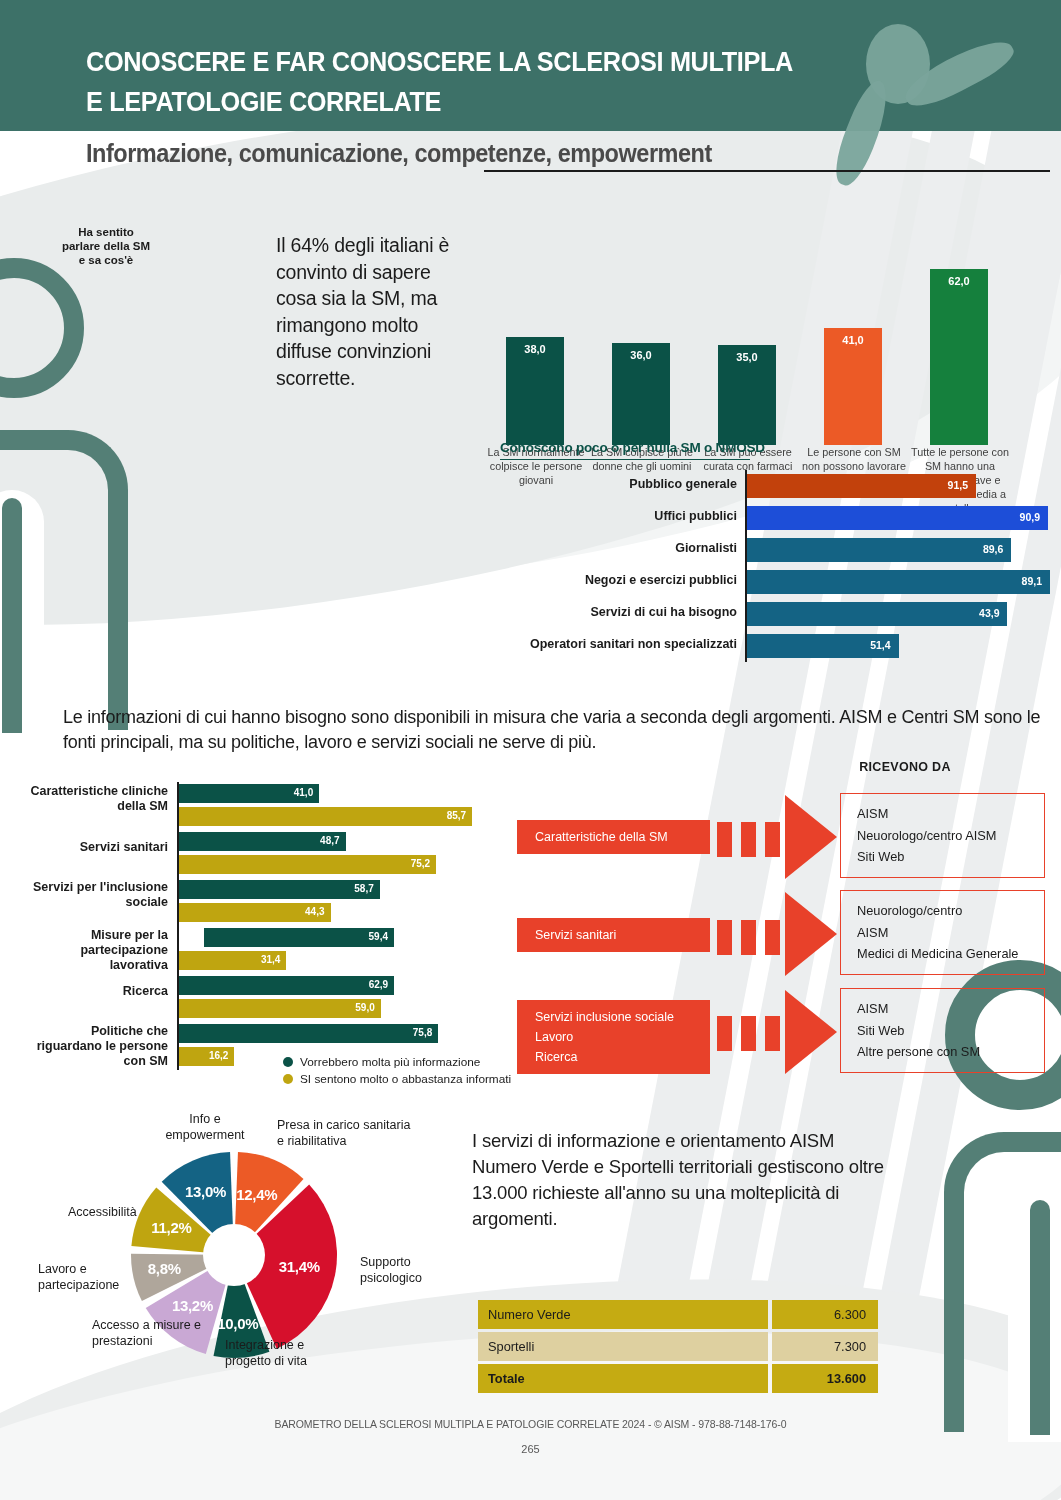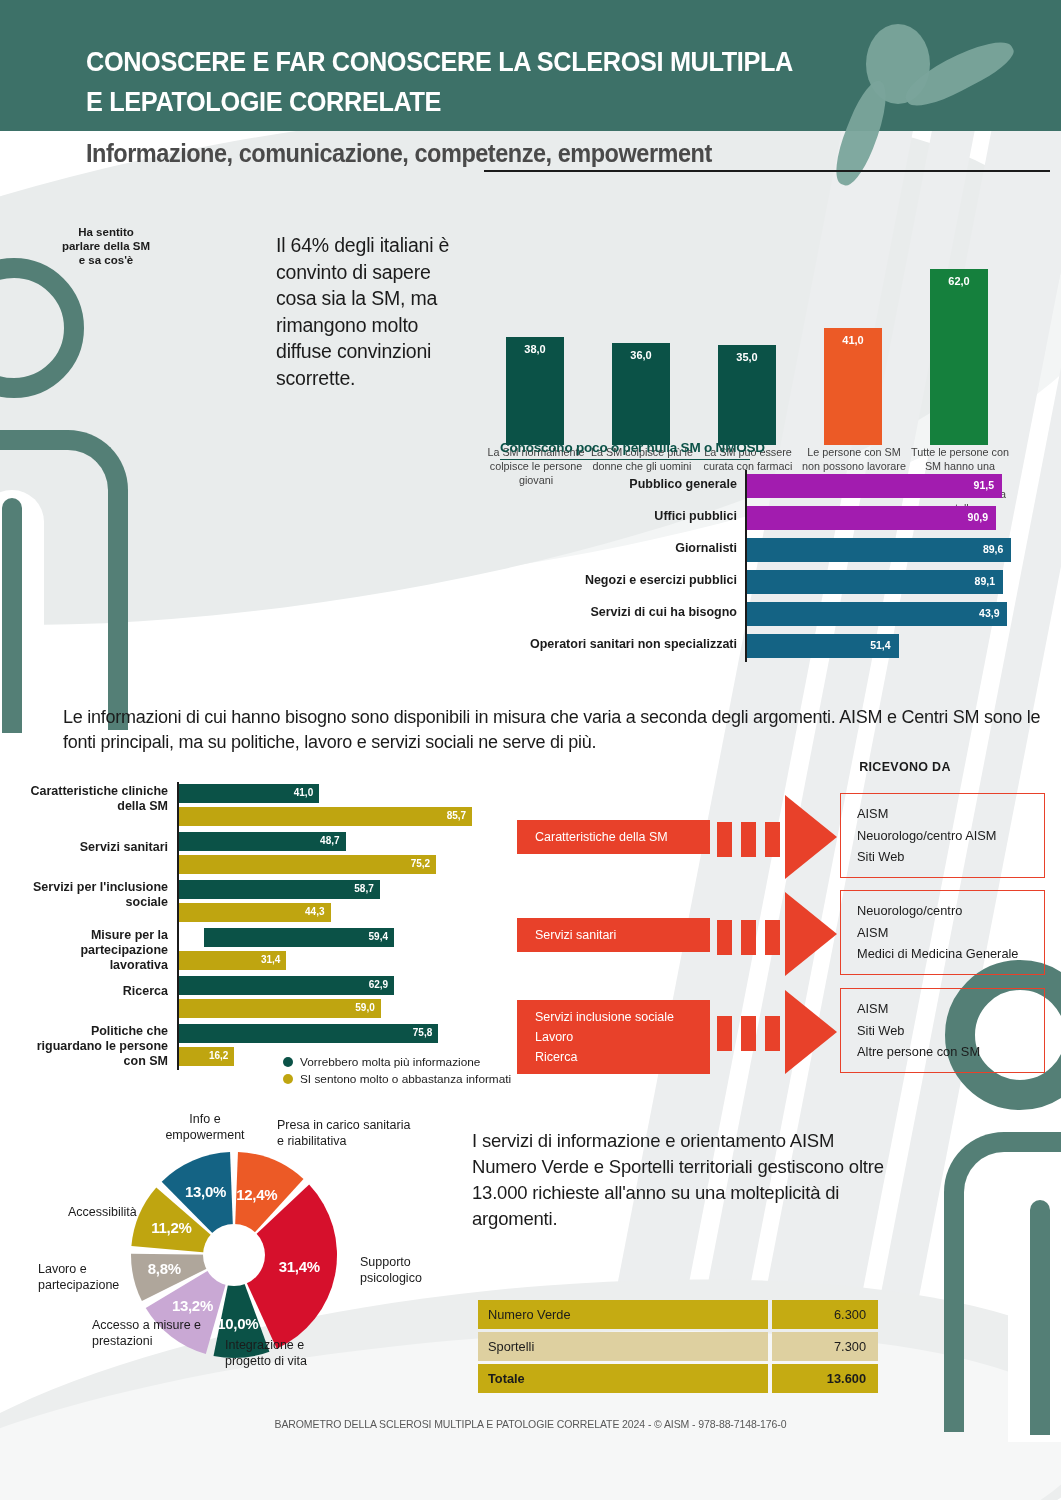--- a/index.html
+++ b/index.html
@@ -257,39 +257,39 @@
       </div>
   </div>
 
   <div id="hbars">
     <div id="hbars-title">Conoscono poco o per nulla SM o NMOSD</div>
     <div id="hbars-rule"></div>
     <div class="hb-axis"></div>
     <div id="hbars-rows">
         <div class="hb-row" style="top: 34px;">
           <div class="hb-name">Pubblico generale</div>
-          <div class="hb-bar" style="width: 255px; background: #a21caf;">
+          <div class="hb-bar" style="width: 229px; background: #c2410c;">
             <div class="hb-val">91,5</div>
           </div>
         </div>
         <div class="hb-row" style="top: 66px;">
           <div class="hb-name">Uffici pubblici</div>
-          <div class="hb-bar" style="width: 249px; background: #a21caf;">
+          <div class="hb-bar" style="width: 301px; background: #1d4ed8;">
             <div class="hb-val">90,9</div>
           </div>
         </div>
         <div class="hb-row" style="top: 98px;">
           <div class="hb-name">Giornalisti</div>
           <div class="hb-bar" style="width: 264.32px; background: rgb(20, 99, 132);">
             <div class="hb-val">89,6</div>
           </div>
         </div>
         <div class="hb-row" style="top: 130px;">
           <div class="hb-name">Negozi e esercizi pubblici</div>
-          <div class="hb-bar" style="width: 256px; background: rgb(20, 99, 132); padding-left: 20px;">
+          <div class="hb-bar" style="width: 303px; background: rgb(20, 99, 132); padding-left: 20px;">
             <div class="hb-val">89,1</div>
           </div>
         </div>
         <div class="hb-row" style="top: 162px;">
           <div class="hb-name">Servizi di cui ha bisogno</div>
           <div class="hb-bar" style="width: 260.485px; background: rgb(20, 99, 132);">
             <div class="hb-val">43,9</div>
           </div>
         </div>
         <div class="hb-row" style="top: 194px;">
@@ -468,14 +468,15 @@
         <div class="c1 tgold-l">Sportelli</div>
         <div class="c2 tgold-l">7.300</div>
       </div>
       <div class="trow">
         <div class="c1 tgold tbold">Totale</div>
         <div class="c2 tgold tbold">13.600</div>
       </div>
     </div>
 
   <div id="footer">BAROMETRO DELLA SCLEROSI MULTIPLA E PATOLOGIE CORRELATE 2024 - © AISM - 978-88-7148-176-0</div>
+  <div id="pagenum">265</div>
 
 </div>
 
 </body></html>

